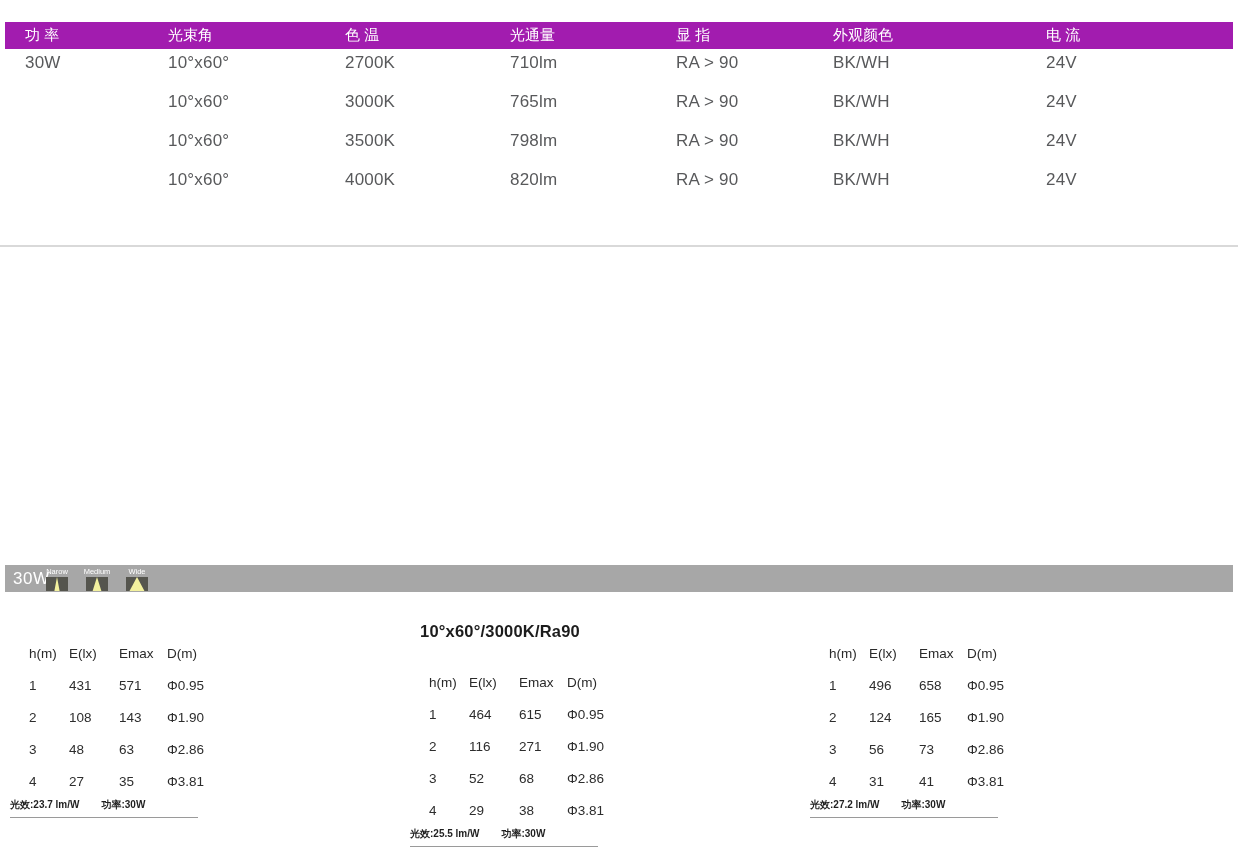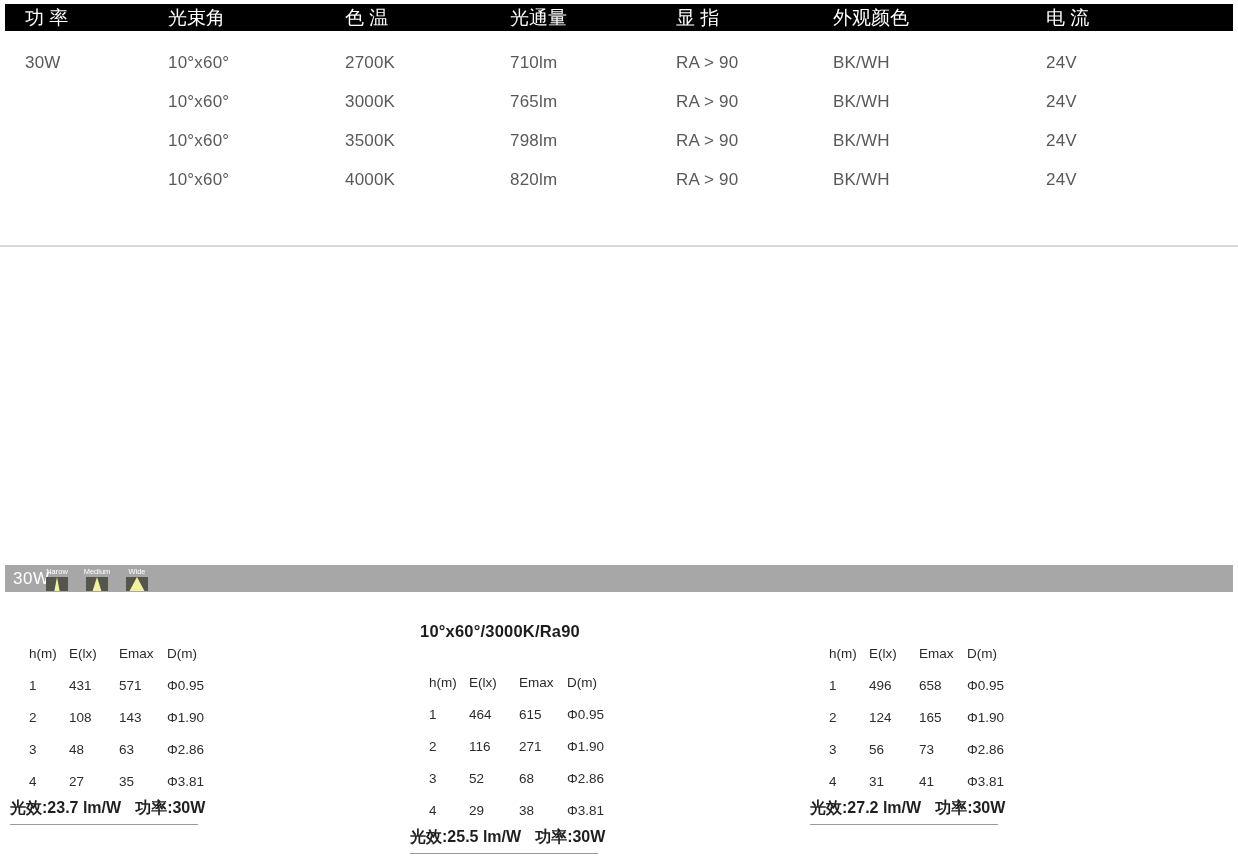--- a/index.html
+++ b/index.html
@@ -6,24 +6,24 @@
   html,body { background:#fff; }
   body {
     width:1238px; height:861px; position:relative; overflow:hidden;
     font-family:"Liberation Sans","DejaVu Sans",sans-serif;
     -webkit-font-smoothing:antialiased;
   }
   .page { position:absolute; inset:0; }
 
   
   .spec-header {
-    position:absolute; top:4px; left:5px; right:5px; height:27px;
-    background:#000000; color:#ffffff;
+    position:absolute; top:22px; left:5px; right:5px; height:27px;
+    background:#a21caf; color:#ffffff;
     display:grid; grid-template-columns:163px 177px 165px 166px 157px 213px 1fr;
-    align-items:center; font-size:19px;
+    align-items:center; font-size:15px;
   }
   .spec-header .cell:first-child { padding-left:20px; }
   .spec-body { position:absolute; top:43px; left:5px; right:5px; }
   .spec-row {
     height:39px;
     display:grid; grid-template-columns:163px 177px 165px 166px 157px 213px 1fr;
     align-items:center; font-size:17px; color:#58595b; letter-spacing:0.2px;
   }
   .spec-row .cell:first-child { padding-left:20px; }
 
@@ -56,21 +56,21 @@
   .ptitle { margin:10px 0 0 15px; font-size:16.5px; font-weight:bold; color:#1c1c1c; letter-spacing:0.2px; }
   .pgrid {
     margin-left:24px; margin-top:25px;
     display:grid; grid-template-columns:40px 50px 48px 62px;
     grid-auto-rows:32px; align-items:center; font-size:13.5px;
   }
   .pgrid .ph { color:#2a2a2a; }
   .pgrid .pd { color:#2d2d2d; }
   .pfooter {
     margin-left:5px; margin-top:1px; width:188px;
-    display:flex; gap:14px; font-size:16px; font-weight:bold; color:#1f1f1f;
+    display:flex; gap:22px; font-size:10px; font-weight:bold; color:#1f1f1f;
     padding-bottom:5px; border-bottom:1.5px solid #9a9a9a; white-space:nowrap;
   }
 </style>
 </head>
 <body>
 
 <div class="page">
 
   <div class="spec-header">
     <div class="cell">功 率</div>

